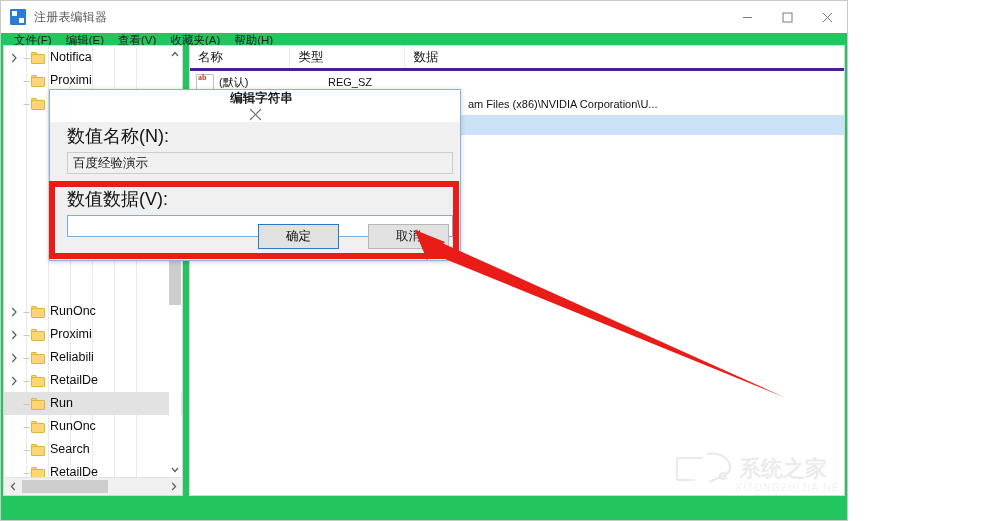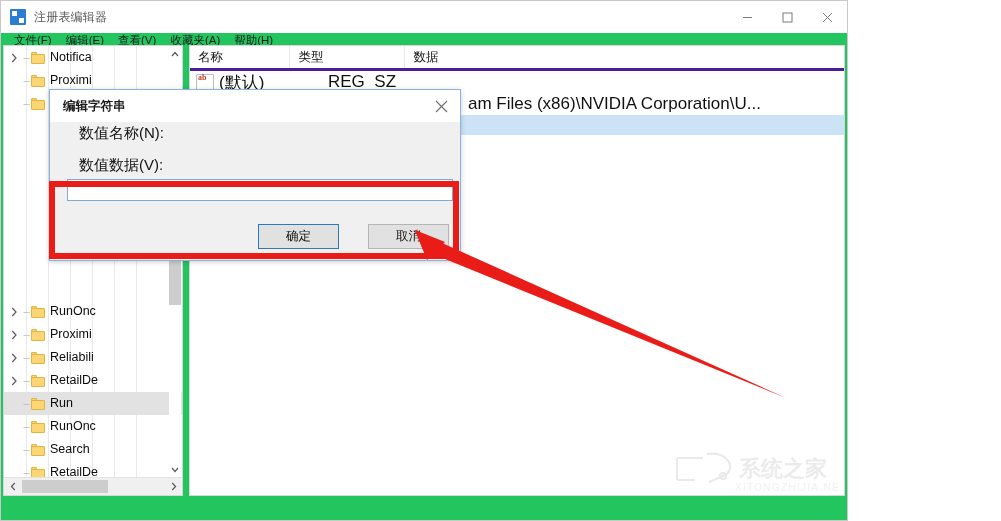--- a/index.html
+++ b/index.html
@@ -60,44 +60,44 @@
                 border-top:1px solid #e2e2e2;}
   .ths-thumb{position:absolute;top:2px;height:13px;background:#cdcdcd;}
   .ths-arrow{position:absolute;top:0;height:17px;width:17px;display:flex;align-items:center;
              justify-content:center;color:#5b5b5b;font-size:11px;}
 
   .list-pane{position:absolute;left:186px;top:0;right:0;bottom:0;
              border:1px solid #d6d6d6;background:#fff;box-sizing:border-box;overflow:hidden;}
   .list-head{height:22px;display:flex;border-bottom:3px solid #4c1d95;background:#fff;}
   .lh{font-size:12.5px;color:#111;line-height:22px;padding-left:8px;
       border-right:1px solid #e9e9e9;box-sizing:border-box;}
-  .lrow{height:22px;display:flex;align-items:center;font-size:17px;color:#111;}
+  .lrow{height:22px;display:flex;align-items:center;font-size:11px;color:#111;}
   .lrow.sel{background:#cce3f7;}
   .ab-icon{width:16px;height:14px;margin-left:6px;margin-right:5px;flex:none;position:relative;
            border:1px solid #bdbdbd;background:#fff;border-radius:1px;}
   .ab-icon:after{content:"ab";position:absolute;left:1px;top:-2px;font-size:8px;color:#c0392b;
                  font-family:"Liberation Serif",serif;font-weight:bold;}
   .lc{overflow:hidden;white-space:nowrap;box-sizing:border-box;}
 
   
   .statusbar{position:absolute;left:0;bottom:0;width:100%;height:22px;
              border-top:1px solid #e3e3e3;background:#fff;box-sizing:border-box;}
   .statusbar span{font-size:12.5px;color:#111;line-height:21px;padding-left:4px;display:block;}
 
   
   .dlg{position:absolute;left:48px;top:88px;width:412px;height:172px;background:#f0f0f0;
        border:1px solid #8ab4dd;box-sizing:border-box;
        box-shadow:0 1px 5px rgba(0,0,0,.20);}
   .dlg-title{height:32px;background:#fff;display:flex;align-items:center;
-             justify-content:space-between;}
+             justify-content:space-between;flex-direction:column;}
   .dlg-title-text{font-size:12.5px;color:#1b1b1b;padding-left:13px;font-weight:bold;}
   .dlg-close{width:38px;height:32px;display:flex;align-items:center;justify-content:center;color:#6f6f6f;}
   .dlg-body{position:absolute;left:9px;top:34px;right:9px;height:88px;
             background:#f0f0f0;}
-  .f-label{font-size:15px;color:#111;margin-left:20px;}
+  .f-label{font-size:18px;color:#111;margin-left:8px;}
   .f-input{height:22px;border:1px solid #ccc;background:#f0f0f0;margin:4px 1px 0 8px;
            font-size:12.5px;color:#111;line-height:21px;padding-left:5px;box-sizing:border-box;}
   .f-input.editable{background:#fff;border:1px solid #7eadd3;}
   .dlg-btns{position:absolute;right:11px;bottom:11px;display:flex;}
   .btn{width:81px;height:25px;font-size:12.5px;color:#111;background:#e1e1e1;
        border:1px solid #b5b5b5;display:flex;align-items:center;justify-content:center;
        box-sizing:border-box;}
   .btn.default{background:#e1e1e1;border:1px solid #2a7ac0;box-shadow:inset 0 0 0 1px #e1e1e1;}
   .btn+.btn{margin-left:29px;}
 
@@ -340,20 +340,21 @@
       <div class="dlg-close">
         <svg width="13" height="13" viewBox="0 0 13 13">
             <line x1="1" y1="1" x2="12" y2="12" stroke="#6f6f6f" stroke-width="1.1"></line>
             <line x1="12" y1="1" x2="1" y2="12" stroke="#6f6f6f" stroke-width="1.1"></line>
           </svg>
       </div>
     </div>
 
     <div class="dlg-body">
       <div class="f-label">数值名称(N):</div>
+      <div class="f-input" style="width:386px">百度经验演示</div>
 
       <div class="f-label" style="margin-top:13px">数值数据(V):</div>
       <div class="f-input editable" style="width:386px"></div>
     </div>
 
     <div class="dlg-btns">
       <div class="btn default">确定</div>
       <div class="btn">取消</div>
     </div>
   </div>

